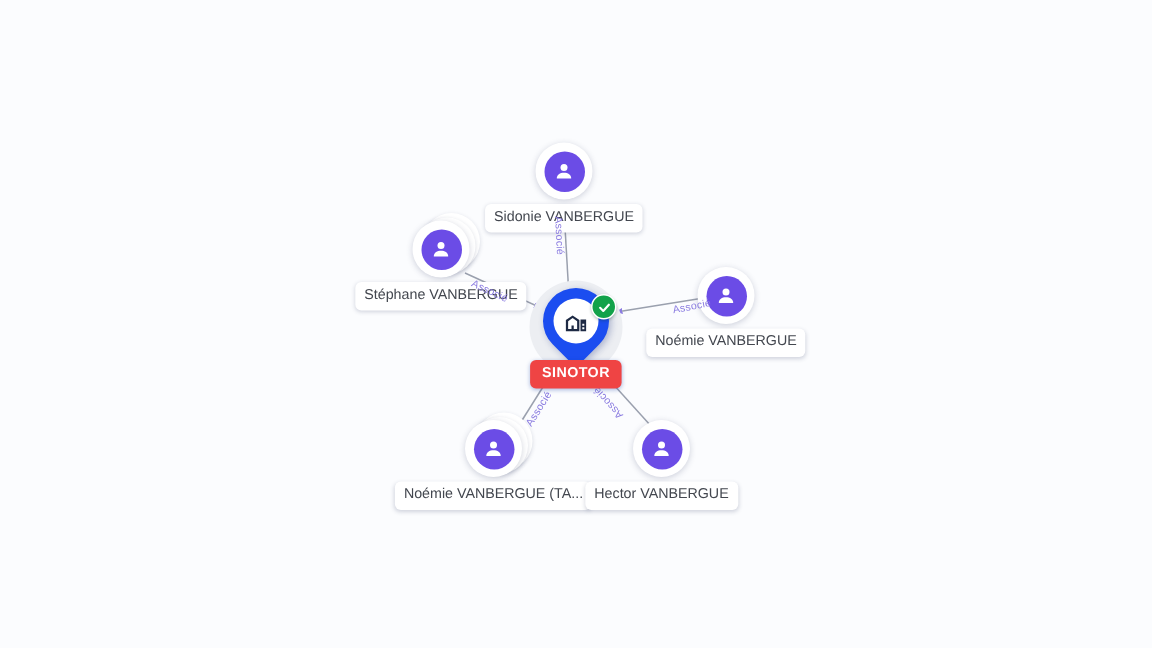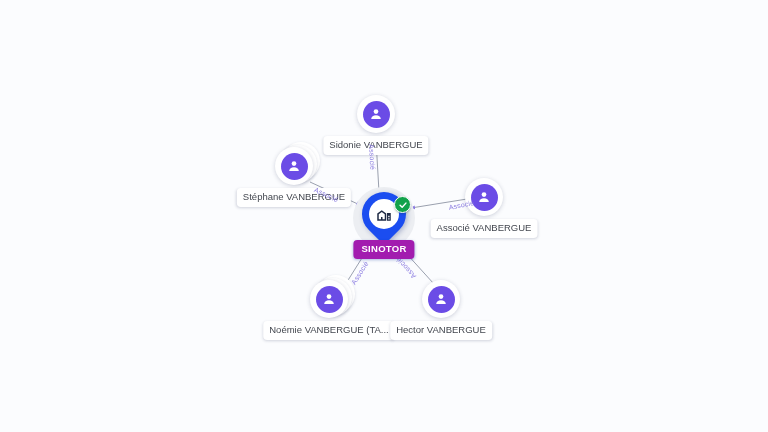--- a/index.html
+++ b/index.html
@@ -153,21 +153,21 @@
     box-shadow: 0 1px 2px rgba(20, 60, 40, 0.3);
   }
   .verified-badge svg { display: block; }
 
   #company-label {
     position: absolute;
     top: 22px;
     left: 50%;
     transform: translateX(-50%);
     white-space: nowrap;
-    background: #a21caf;
+    background: #ef4444;
     color: #ffffff;
     font-size: 9.5px;
     font-weight: bold;
     letter-spacing: 0.3px;
     line-height: 1;
     padding: 4px 8px 5px 8px;
     border-radius: 4px;
     box-shadow: 0 1px 3px rgba(20, 60, 160, 0.35);
   }
 
@@ -235,21 +235,21 @@
         <div class="avatar-stack">
           <div class="avatar-ring">
             <div class="avatar-disc">
               <svg width="16" height="16" viewBox="0 0 24 24" aria-hidden="true">
                 <circle cx="12" cy="8.4" r="3.5" fill="#ffffff"></circle>
                 <path fill="#ffffff" d="M4.8 19.4c0-3.6 3.2-5.6 7.2-5.6s7.2 2 7.2 5.6z"></path>
               </svg>
             </div>
           </div>
         </div>
-        <div class="node-label">Associé VANBERGUE</div>
+        <div class="node-label">Noémie VANBERGUE</div>
       </div>
       <div class="person-node" style="left: 329px; top: 299px;">
         <div class="avatar-stack">
           <div class="stack-sheet s2"></div>
           <div class="stack-sheet s1"></div>
           <div class="avatar-ring">
             <div class="avatar-disc">
               <svg width="16" height="16" viewBox="0 0 24 24" aria-hidden="true">
                 <circle cx="12" cy="8.4" r="3.5" fill="#ffffff"></circle>
                 <path fill="#ffffff" d="M4.8 19.4c0-3.6 3.2-5.6 7.2-5.6s7.2 2 7.2 5.6z"></path>

